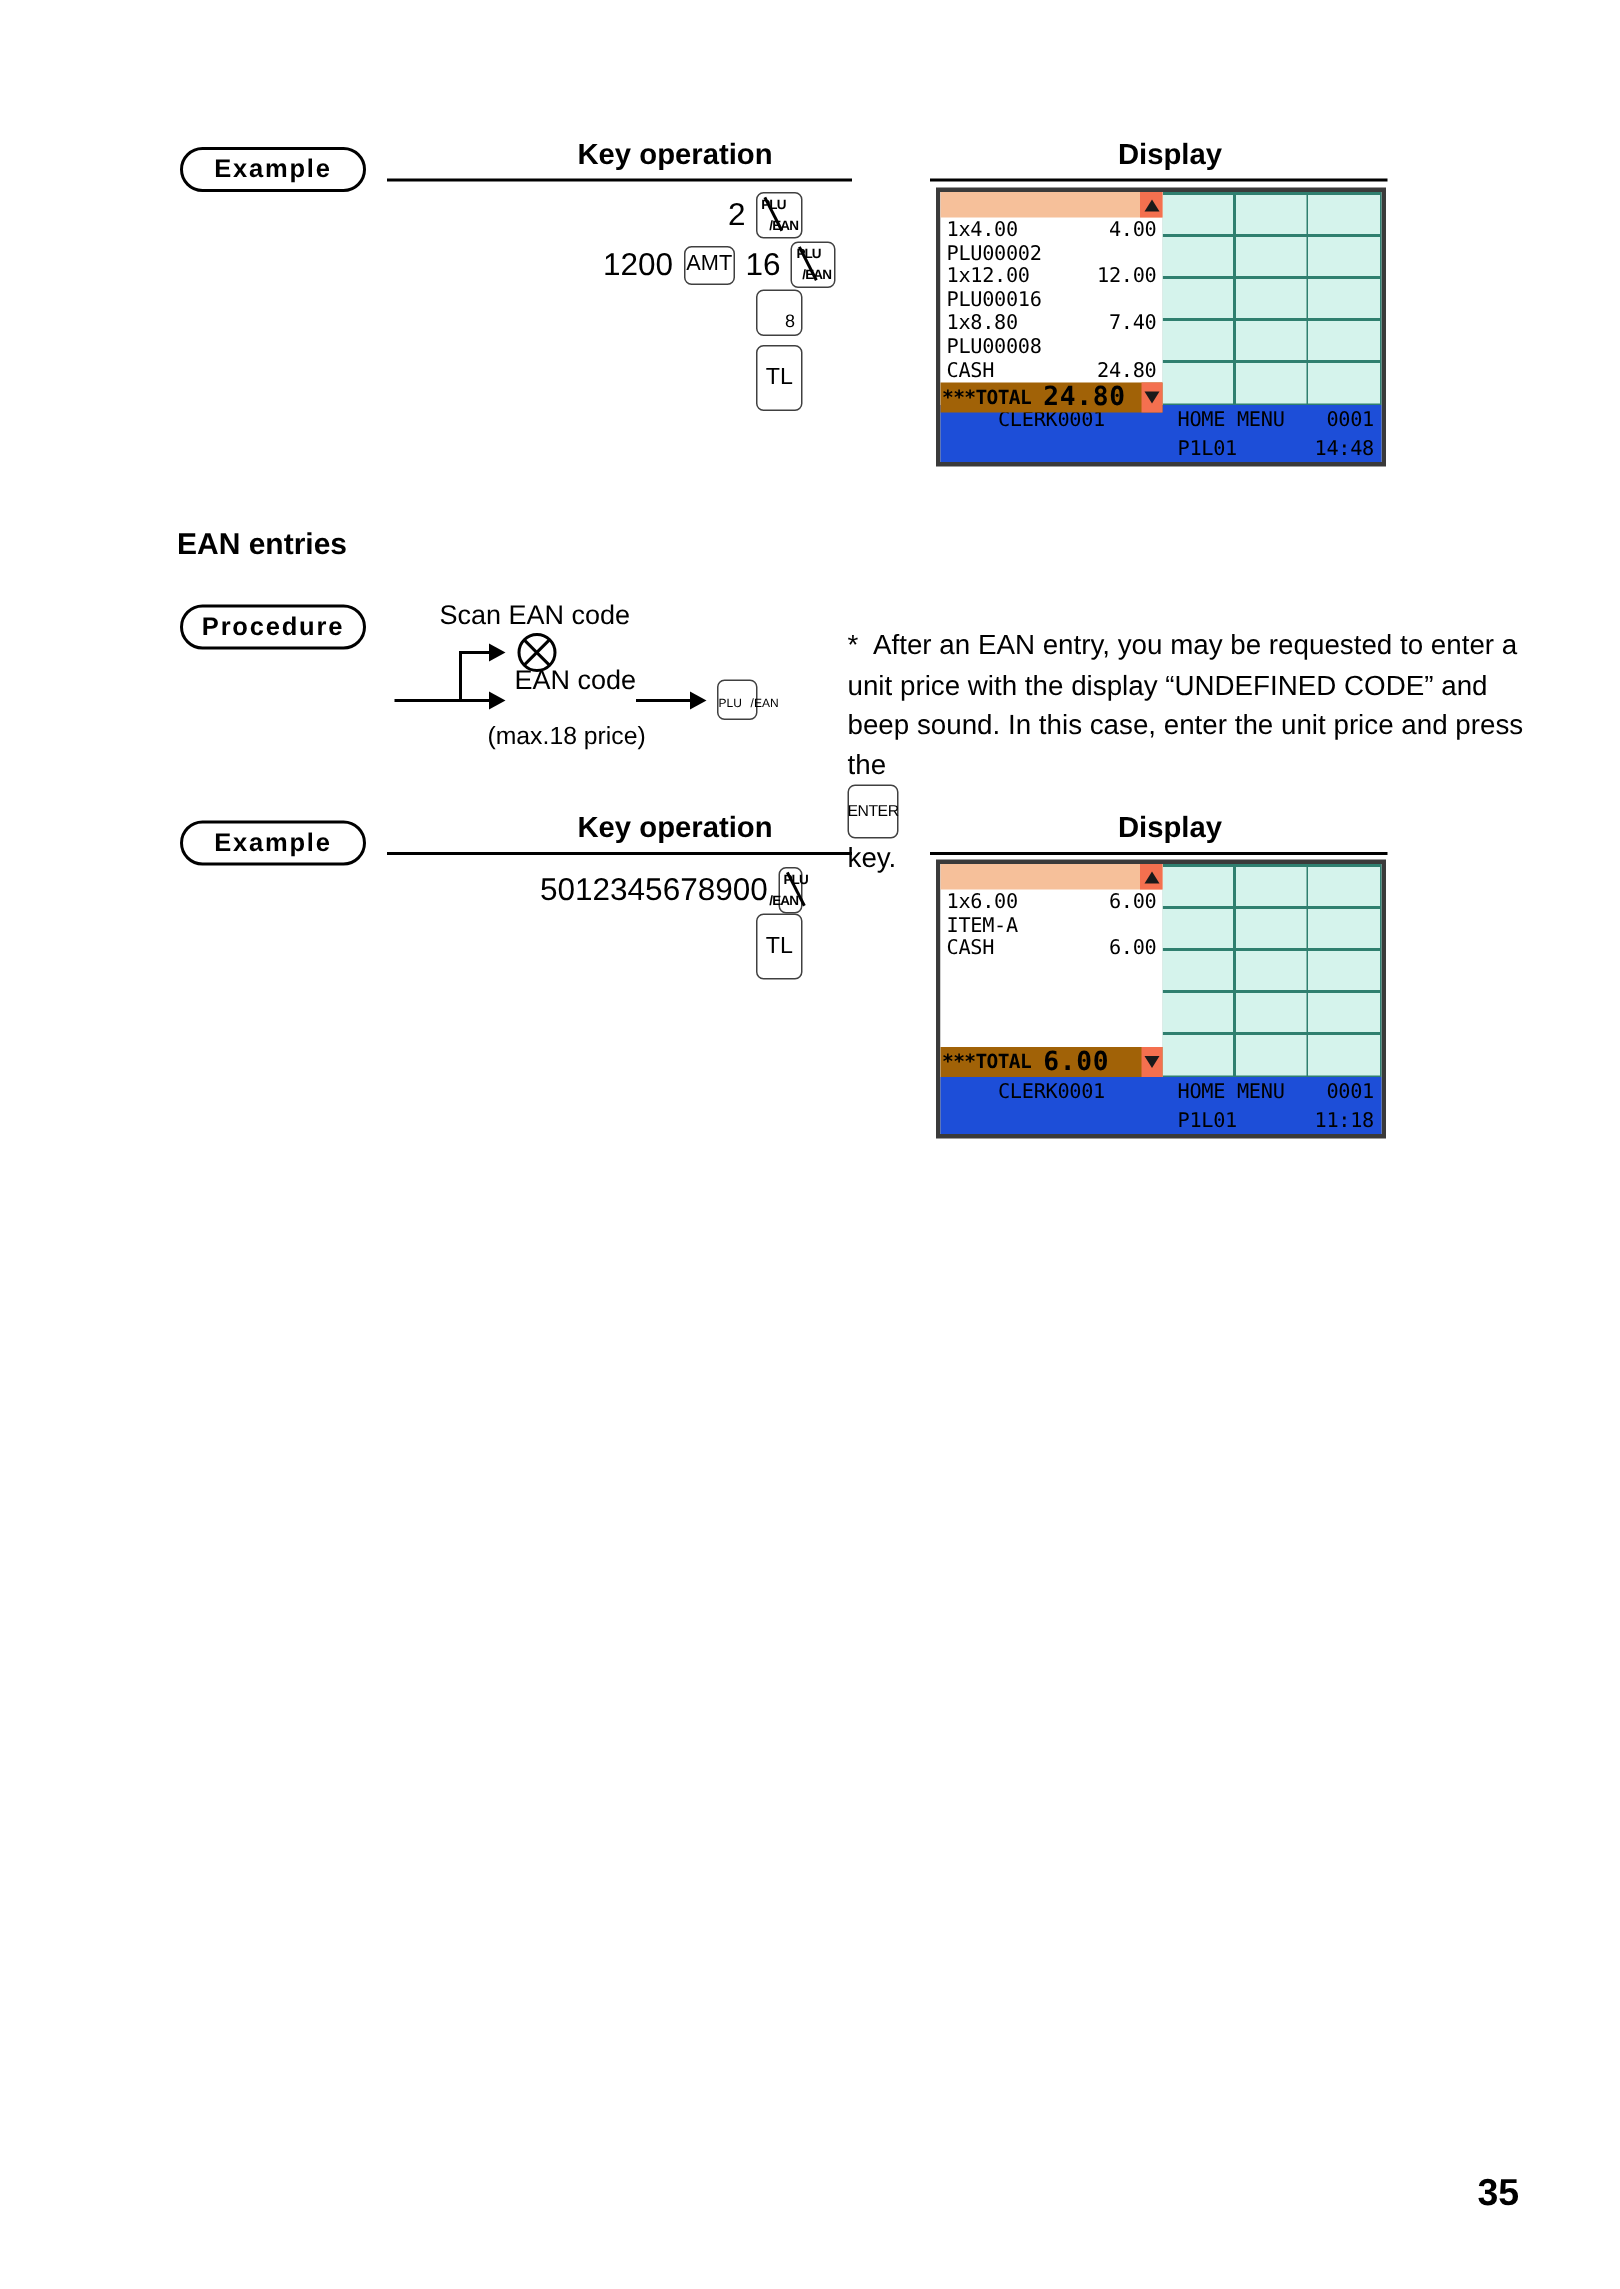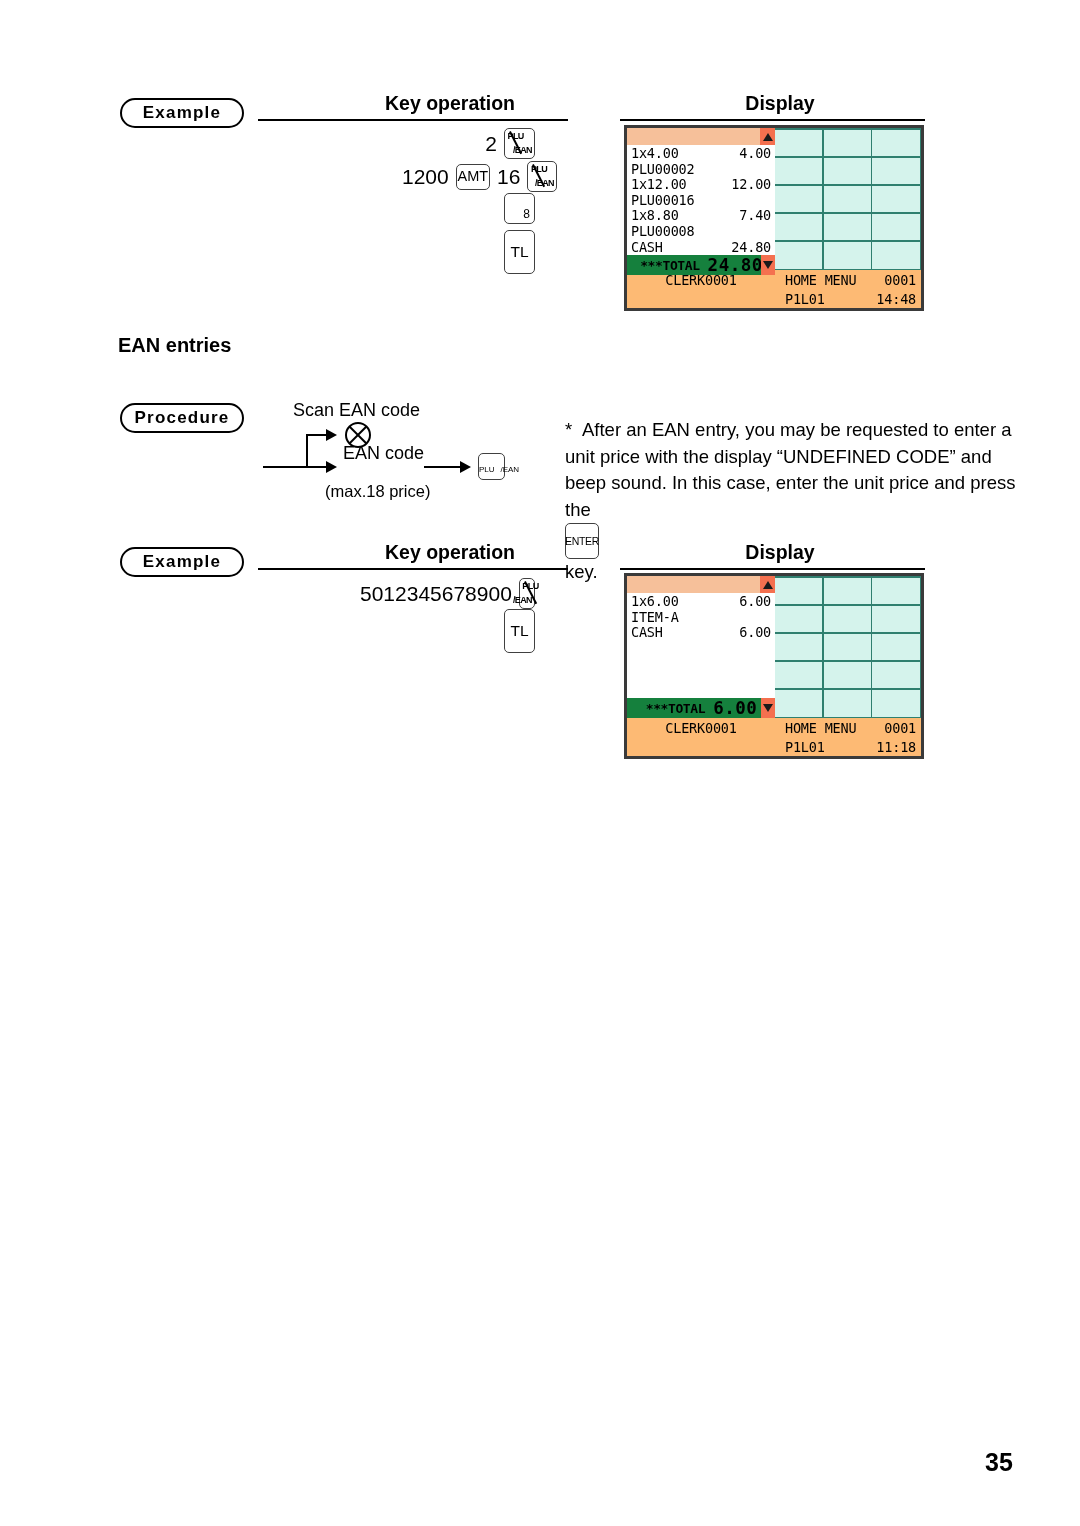--- a/index.html
+++ b/index.html
@@ -222,30 +222,29 @@
     padding: 1px 4px 0 4px;
     font-size: 13.5px;
     line-height: 15.6px;
     letter-spacing: -0.2px;
   }
   .rline { display: flex; justify-content: space-between; white-space: pre; }
   .rline .lbl { }
   .rline .amt { }
   .rcpt-total {
     height: 20px;
-    background: #15803d;
+    background: #a16207;
     position: relative;
     flex: 0 0 auto;
     display: flex;
     align-items: center;
     font-size: 13.5px;
     font-weight: bold;
     letter-spacing: -0.4px;
     padding-left: 1px;
-    justify-content: center;
   }
   .rcpt-total .tot-lbl { font-size: 13px; }
   .rcpt-total .tot-val {
     font-size: 17.5px;
     font-weight: bold;
     margin-left: 8px;
     letter-spacing: 0.5px;
   }
   .rcpt-total .tri-box { width: 14px; height: 20px; }
 
@@ -258,21 +257,21 @@
     background: #2f7f6f;
     gap: 1.5px;
     padding: 1.5px 1.5px 1.5px 0;
     box-sizing: border-box;
   }
   .keygrid .gcell { background: #d5f3ec; }
 
   
   .disp-status {
     flex: 0 0 auto;
-    background: #fdba74;
+    background: #1d4ed8;
     font-size: 13.5px;
     letter-spacing: -0.2px;
   }
   .status-row {
     display: flex;
     height: 19px;
     align-items: center;
   }
   .st-clerk { width: 148px; text-align: center; }
   .st-mid   { flex: 1 1 auto; padding-left: 10px; }
@@ -401,21 +400,21 @@
       </div>
       <div class="status-row">
         <span class="st-clerk"></span>
         <span class="st-mid">P1L01</span>
         <span class="st-right">14:48</span>
       </div>
     </div>
   </div>
 </div>
 
-<div class="sec-head" style="left:118px; top:334px;">EAN entries</div>
+<div class="sec-head" style="left:118px; top:352px;">EAN entries</div>
 
 <div class="pill" style="left:120px; top:403px; width:124px;">
   <span>Procedure</span>
 </div>
 
 <div class="proc-label" style="left:293px; top:400px;">Scan EAN code</div>
 
 <div class="line-h" style="left:263px; top:466px; width:45px;"></div>
 <div class="line-v" style="left:306px; top:434px; height:34px;"></div>
 <div class="line-h" style="left:306px; top:434px; width:22px;"></div>

